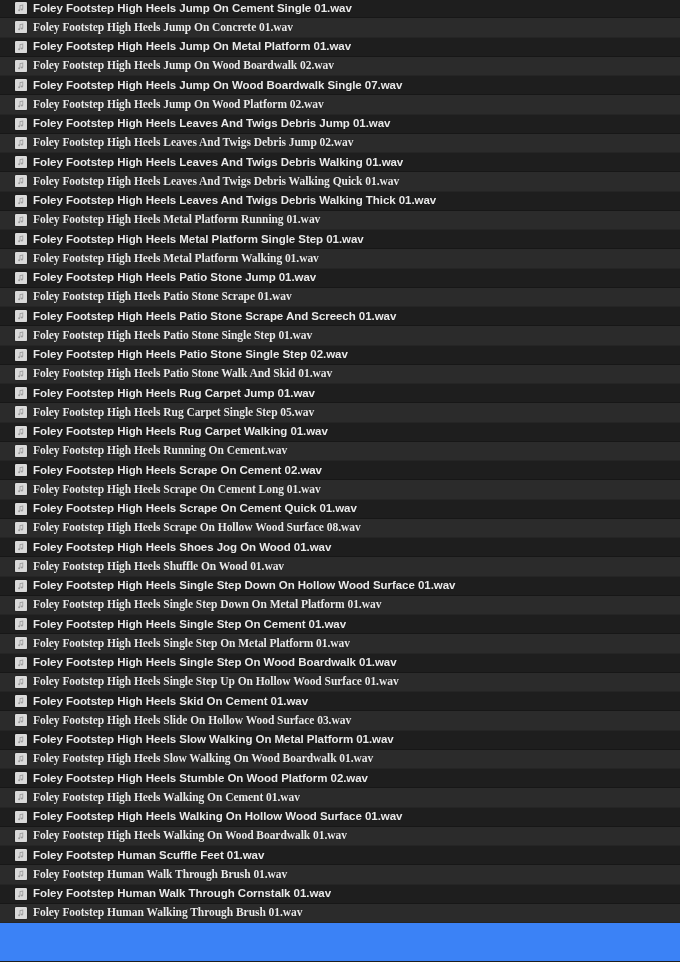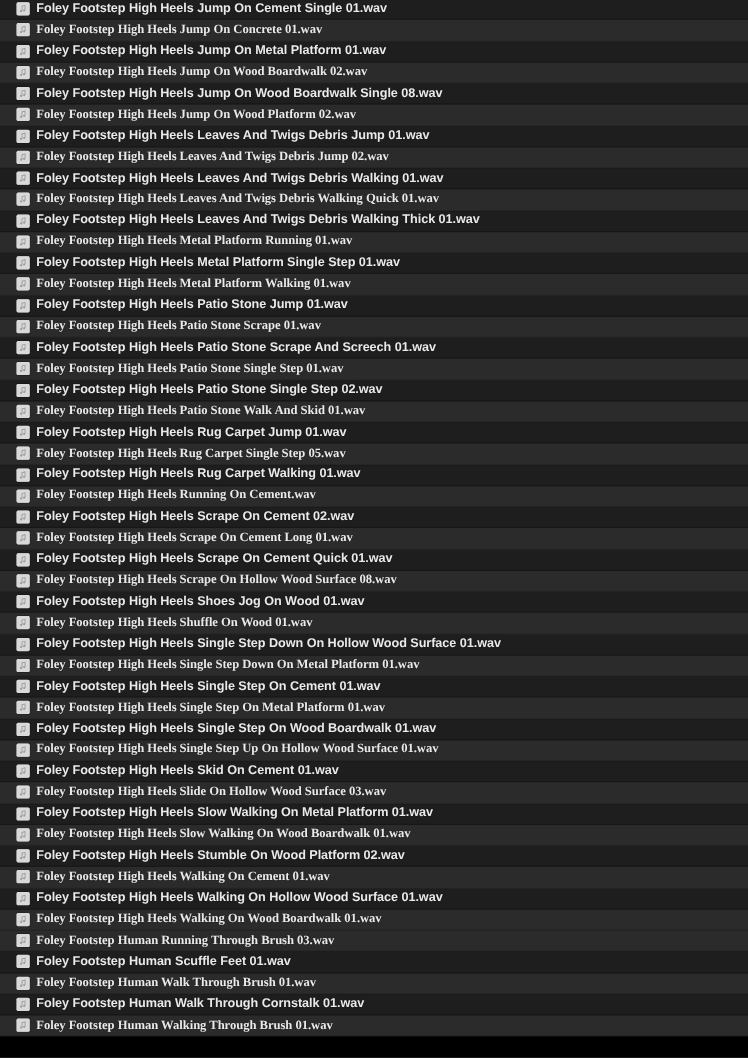--- a/index.html
+++ b/index.html
@@ -14,21 +14,21 @@
 
   body {
     font-family: "Liberation Sans", "DejaVu Sans", sans-serif;
     -webkit-font-smoothing: antialiased;
   }
 
   #file-list {
     width: 680px;
     height: 962px;
     position: relative;
-    background: #000000;
+    background: #3b82f6;
     
     margin-top: -1px;
     padding-top: 0;
   }
 
   .file-row {
     display: flex;
     align-items: center;
     height: 19.26px;
     width: 680px;
@@ -123,21 +123,21 @@
     </div>
     <div class="file-row">
       <span class="file-icon">
         <svg viewBox="0 0 12 12" xmlns="http://www.w3.org/2000/svg">
           <rect x="0" y="0" width="12" height="12" rx="1.5" fill="#d9d9d9"></rect>
           <path d="M4.6 3.3 L8.2 2.5 L8.2 7.2 L7.4 7.2 L7.4 3.5 L5.4 3.95 L5.4 8.0 L4.6 8.0 Z" fill="#9a9a9a"></path>
           <circle cx="4.15" cy="8.2" r="1.0" fill="#9a9a9a"></circle>
           <circle cx="6.95" cy="7.45" r="1.0" fill="#9a9a9a"></circle>
         </svg>
       </span>
-      <span class="file-name">Foley Footstep High Heels Jump On Wood Boardwalk Single 08.wav</span>
+      <span class="file-name">Foley Footstep High Heels Jump On Wood Boardwalk Single 07.wav</span>
     </div>
     <div class="file-row alt">
       <span class="file-icon">
         <svg viewBox="0 0 12 12" xmlns="http://www.w3.org/2000/svg">
           <rect x="0" y="0" width="12" height="12" rx="1.5" fill="#d9d9d9"></rect>
           <path d="M4.6 3.3 L8.2 2.5 L8.2 7.2 L7.4 7.2 L7.4 3.5 L5.4 3.95 L5.4 8.0 L4.6 8.0 Z" fill="#9a9a9a"></path>
           <circle cx="4.15" cy="8.2" r="1.0" fill="#9a9a9a"></circle>
           <circle cx="6.95" cy="7.45" r="1.0" fill="#9a9a9a"></circle>
         </svg>
       </span>
@@ -554,31 +554,20 @@
       <span class="file-icon">
         <svg viewBox="0 0 12 12" xmlns="http://www.w3.org/2000/svg">
           <rect x="0" y="0" width="12" height="12" rx="1.5" fill="#d9d9d9"></rect>
           <path d="M4.6 3.3 L8.2 2.5 L8.2 7.2 L7.4 7.2 L7.4 3.5 L5.4 3.95 L5.4 8.0 L4.6 8.0 Z" fill="#9a9a9a"></path>
           <circle cx="4.15" cy="8.2" r="1.0" fill="#9a9a9a"></circle>
           <circle cx="6.95" cy="7.45" r="1.0" fill="#9a9a9a"></circle>
         </svg>
       </span>
       <span class="file-name">Foley Footstep High Heels Walking On Wood Boardwalk 01.wav</span>
     </div>
-    <div class="file-row alt">
-      <span class="file-icon">
-        <svg viewBox="0 0 12 12" xmlns="http://www.w3.org/2000/svg">
-          <rect x="0" y="0" width="12" height="12" rx="1.5" fill="#d9d9d9"></rect>
-          <path d="M4.6 3.3 L8.2 2.5 L8.2 7.2 L7.4 7.2 L7.4 3.5 L5.4 3.95 L5.4 8.0 L4.6 8.0 Z" fill="#9a9a9a"></path>
-          <circle cx="4.15" cy="8.2" r="1.0" fill="#9a9a9a"></circle>
-          <circle cx="6.95" cy="7.45" r="1.0" fill="#9a9a9a"></circle>
-        </svg>
-      </span>
-      <span class="file-name">Foley Footstep Human Running Through Brush 03.wav</span>
-    </div>
     <div class="file-row">
       <span class="file-icon">
         <svg viewBox="0 0 12 12" xmlns="http://www.w3.org/2000/svg">
           <rect x="0" y="0" width="12" height="12" rx="1.5" fill="#d9d9d9"></rect>
           <path d="M4.6 3.3 L8.2 2.5 L8.2 7.2 L7.4 7.2 L7.4 3.5 L5.4 3.95 L5.4 8.0 L4.6 8.0 Z" fill="#9a9a9a"></path>
           <circle cx="4.15" cy="8.2" r="1.0" fill="#9a9a9a"></circle>
           <circle cx="6.95" cy="7.45" r="1.0" fill="#9a9a9a"></circle>
         </svg>
       </span>
       <span class="file-name">Foley Footstep Human Scuffle Feet 01.wav</span>

